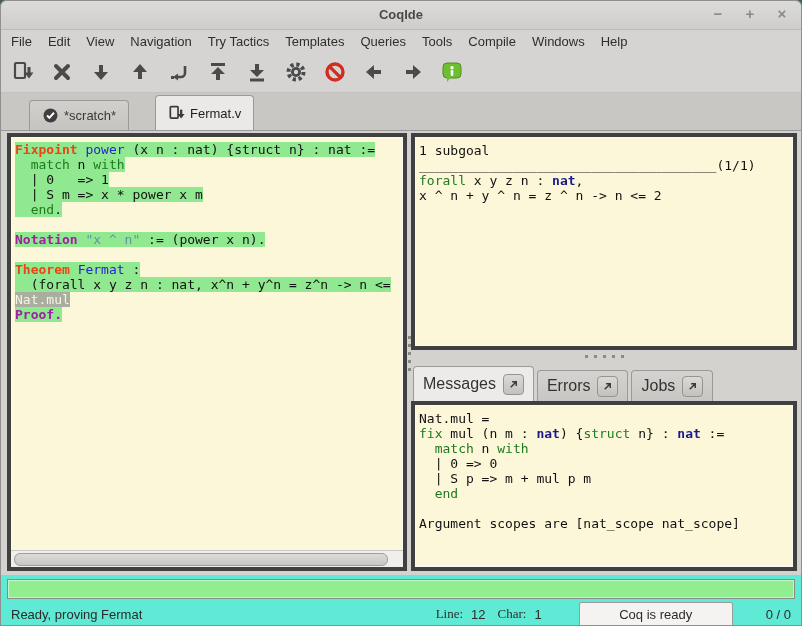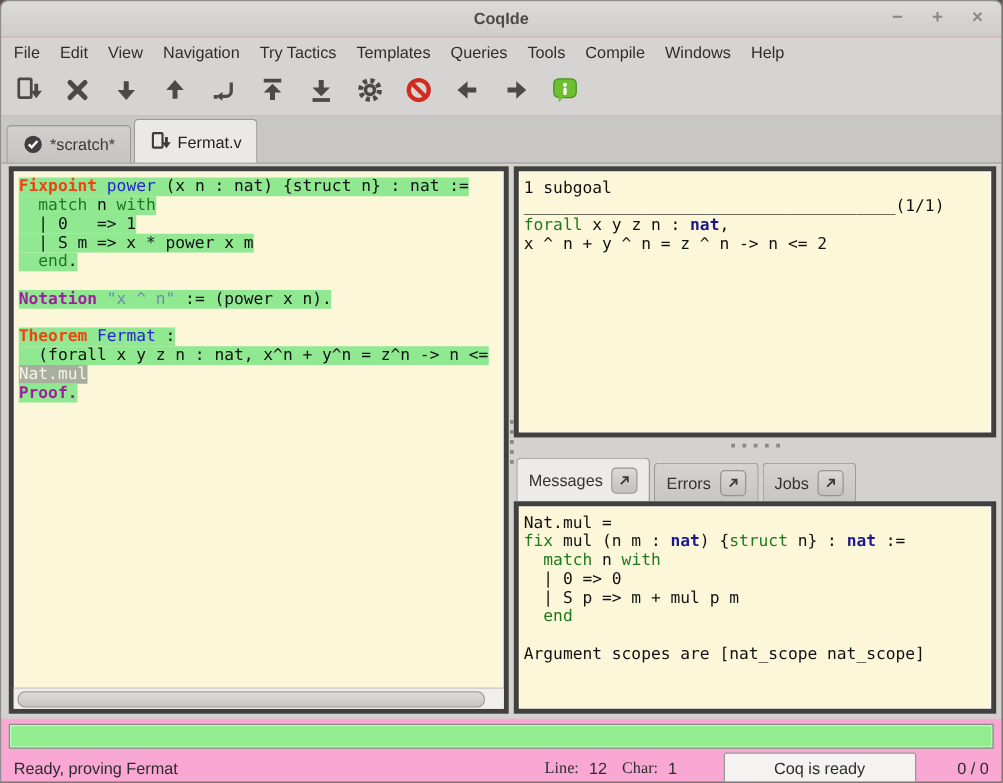--- a/index.html
+++ b/index.html
@@ -1,17 +1,17 @@
 <!DOCTYPE html>
 <html><head>
 <meta charset="utf-8">
 <style>
   html,body{margin:0;padding:0;background:#555;}
   .window{position:relative;width:802px;height:626px;box-sizing:border-box;
-    background:#f9a8d4;border:1px solid #8f8f8f;border-radius:6px 6px 0 0;
+    background:#5eead4;border:1px solid #8f8f8f;border-radius:6px 6px 0 0;
     font-family:"Liberation Sans", sans-serif;color:#2b2b2b;overflow:hidden;}
   
   .titlebar{position:relative;height:28px;background:linear-gradient(#dddbd9,#cfcdcb);
     border-bottom:1px solid #bdbbb9;border-radius:6px 6px 0 0;}
   .title{position:absolute;left:0;right:0;top:6px;text-align:center;font-weight:bold;
     font-size:13px;color:#4a4a4a;}
   .winbtns{position:absolute;right:10px;top:4px;display:flex;gap:14px;}
   .winbtn{width:18px;height:18px;text-align:center;line-height:18px;font-size:15px;
     font-weight:bold;color:#8a8a8a;cursor:default;}
   
@@ -19,21 +19,21 @@
   .menuitem{padding:2px 8px;font-size:13px;color:#2e2e2e;}
   
   .toolbar{height:40px;display:flex;align-items:center;gap:15px;padding-left:10px;
     background:#d6d4d2;border-bottom:1px solid #c4c2c0;}
   .tbtn{width:24px;height:24px;display:flex;align-items:center;justify-content:center;}
   
   .tabstrip{height:37px;background:#c9c7c4;position:relative;display:flex;align-items:flex-end;
     padding-left:4px;border-bottom:1px solid #9a9a9a;}
   .doctab{display:flex;align-items:center;gap:5px;padding:0 12px;height:29px;
     background:linear-gradient(#d2d0cd,#c6c4c1);border:1px solid #9a9a9a;border-bottom:none;
-    border-radius:4px 4px 0 0;font-size:13px;margin-right:2px;color:#3a3a3a;}
+    border-radius:4px 4px 0 0;font-size:13px;margin-right:2px;color:#3a3a3a;margin-left:24px;}
   .doctab.active{height:34px;background:#eaE9e7;background:#eae9e7;color:#1e1e1e;}
   
   .main{position:relative;height:444px;background:#d4d2cf;}
   .pane{position:absolute;background:#fdf7da;border:4px solid #404040;box-shadow:inset 0 0 0 1px #fbfaf6;}
   .editor-pane{left:6px;top:2px;width:400px;height:438px;display:flex;flex-direction:column;box-sizing:border-box;}
   .codearea{flex:1;overflow:hidden;padding:5px 0 0 4px;}
   code,.codearea,.goalarea,.msgarea{font-family:"DejaVu Sans Mono", monospace;font-size:13px;line-height:15px;color:#111;}
   .cl{white-space:pre;height:15px;}
   .hl{display:inline-block;height:15px;}
   .bg-g{background:#90e890;}
@@ -54,21 +54,21 @@
   .vhandle i,.hhandle i{width:3px;height:3px;background:#8b8984;display:block;}
   .hhandle{position:absolute;left:410px;top:220px;width:386px;height:10px;display:flex;
     align-items:center;justify-content:center;gap:6px;}
   .goal-pane{left:410px;top:2px;width:386px;height:217px;box-sizing:border-box;}
   .goalarea{padding:6px 4px;}
   
   .msgtabs{position:absolute;left:410px;top:232px;width:386px;height:38px;display:flex;
     align-items:flex-end;padding-left:2px;box-sizing:border-box;}
   .msgtab{display:flex;align-items:center;gap:7px;padding:0 9px;height:30px;
     background:linear-gradient(#d5d3d0,#c8c6c3);border:1px solid #9a9a9a;border-bottom:none;
-    border-radius:4px 4px 0 0;font-size:13px;margin-right:3px;color:#333;}
+    border-radius:4px 4px 0 0;font-size:16px;margin-right:3px;color:#333;}
   .msgtab.active{height:34px;background:#eceBe9;background:#ecebe9;}
   .detach{width:19px;height:19px;border-radius:4px;background:linear-gradient(#dcdad7,#c3c1be);
     border:1px solid #96948f;display:flex;align-items:center;justify-content:center;}
   .msg-pane{left:410px;top:270px;width:386px;height:170px;box-sizing:border-box;}
   .msgarea{padding:6px 4px;}
   
   .progress{margin:4px 6px 0 6px;height:18px;border:1px solid #8a8a8a;background:#90ee90;
     box-shadow:inset 0 0 0 1px #c8f5c8;}
   .statusbar{height:30px;display:flex;align-items:center;font-size:13px;padding:0 10px;gap:8px;}
   .sb-left{flex:1;}

